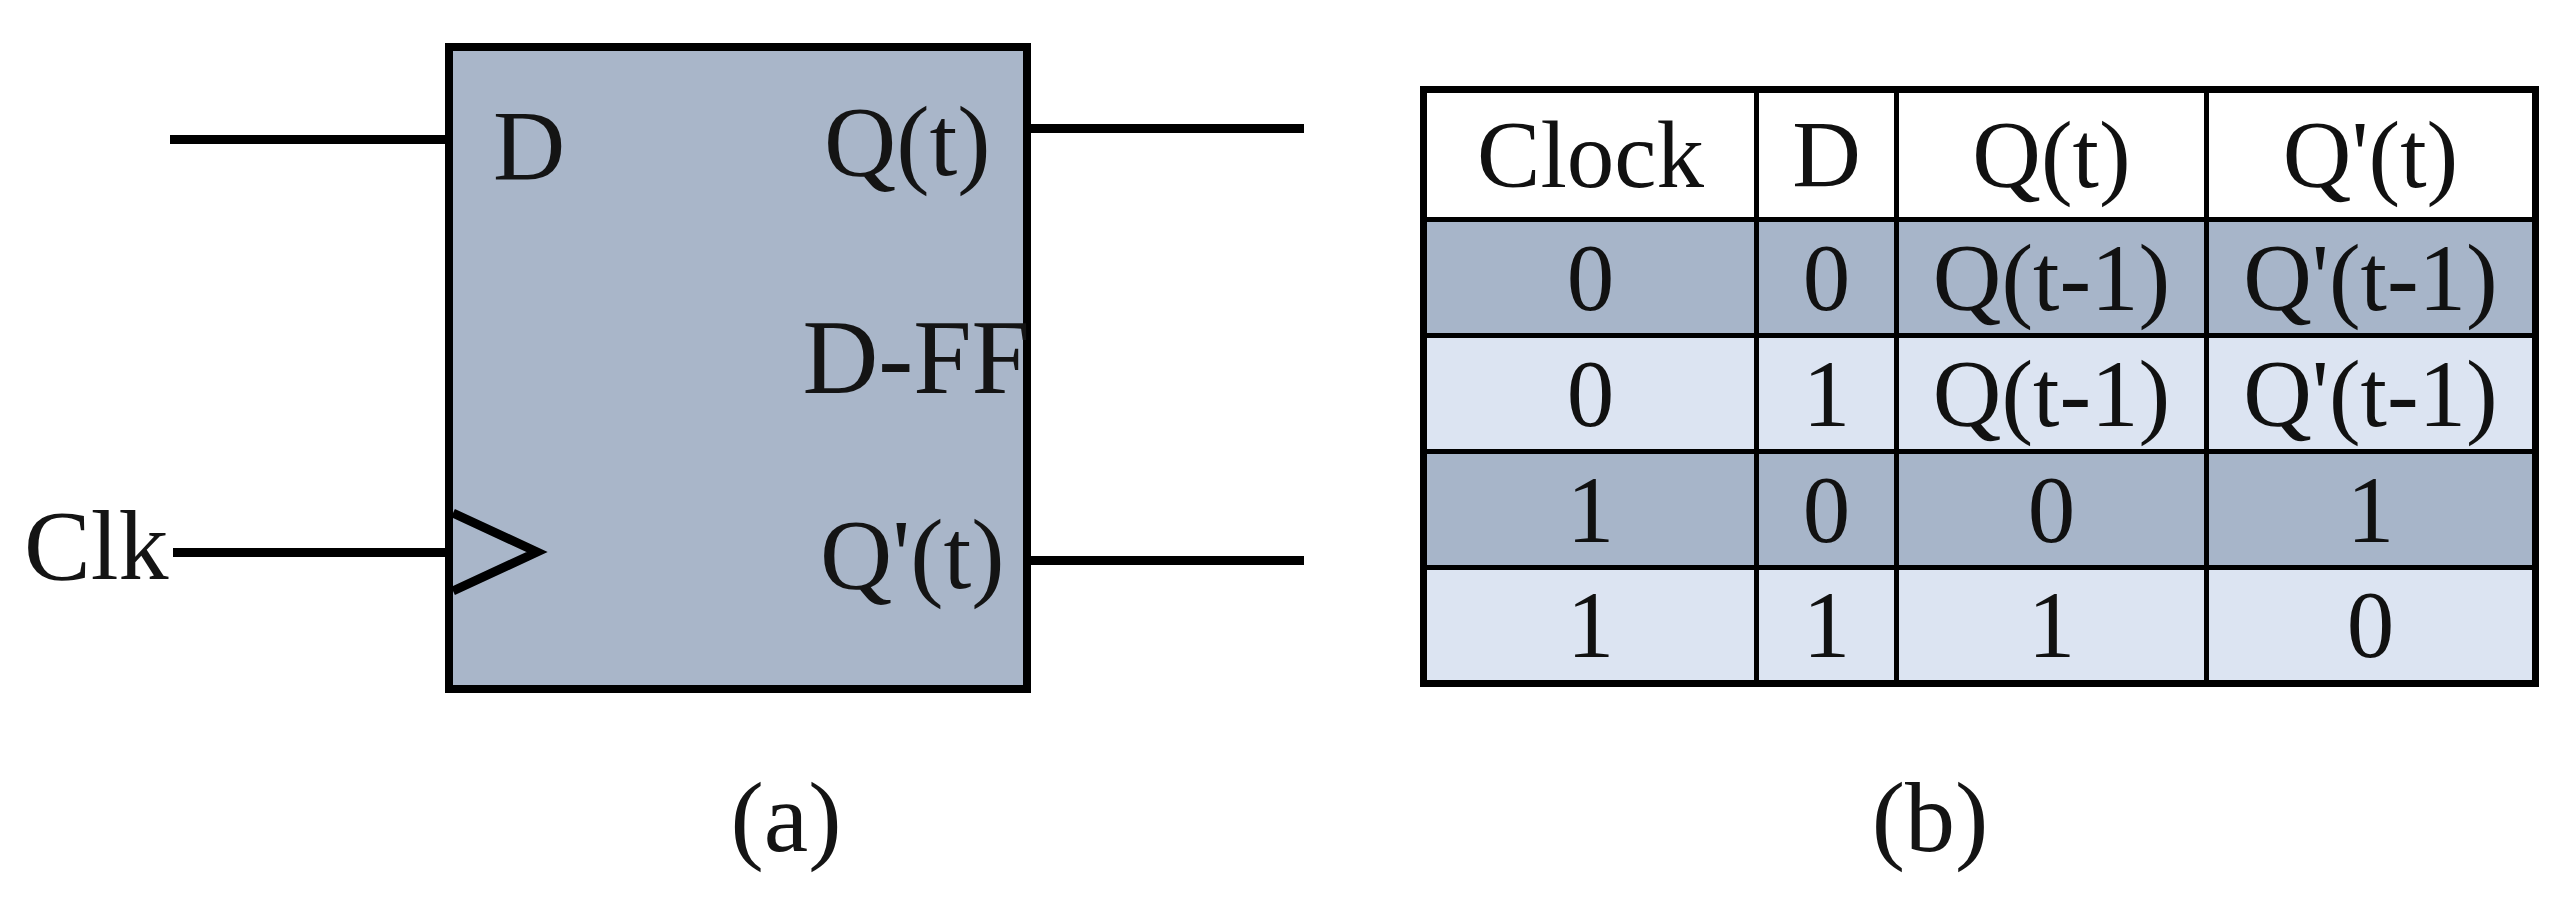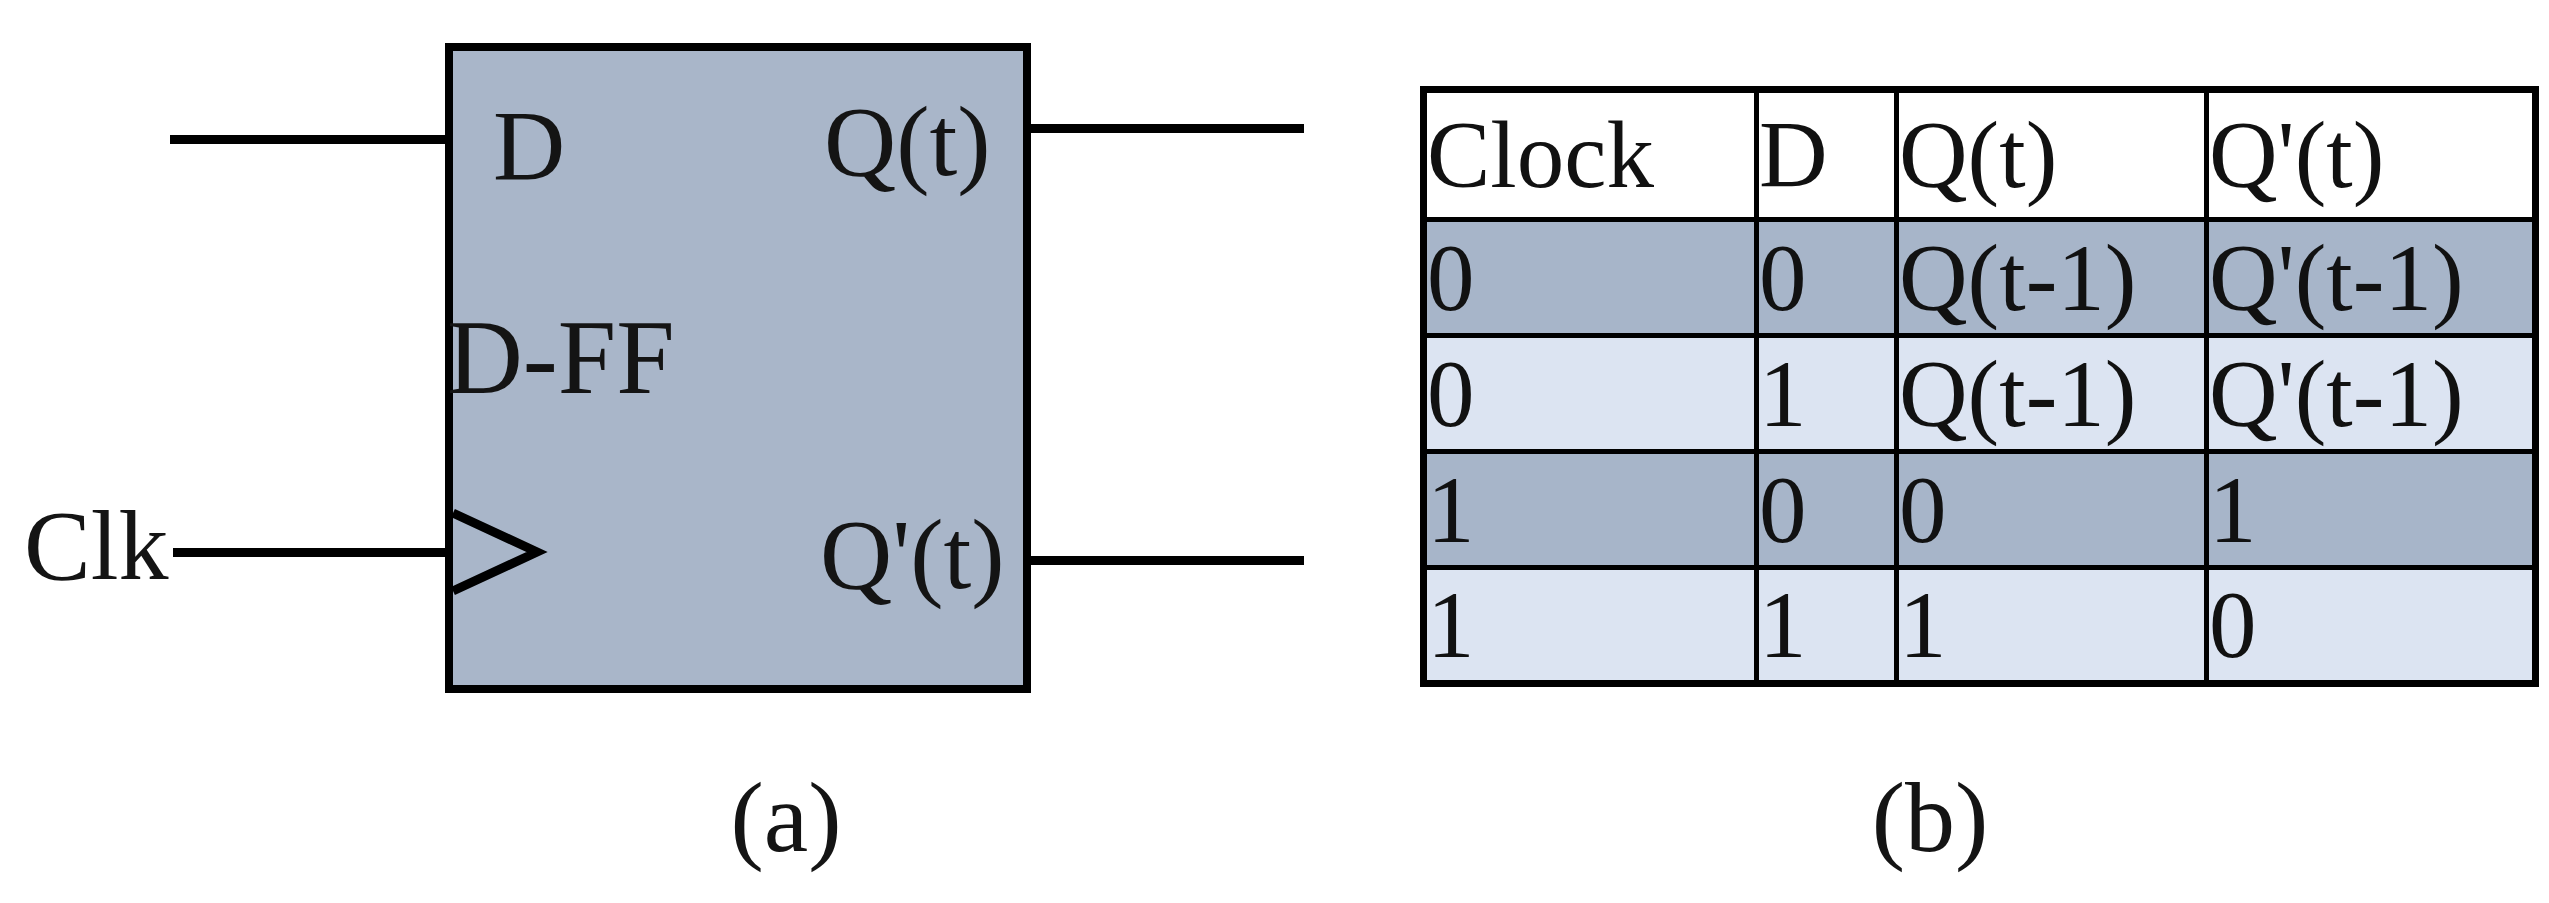--- a/index.html
+++ b/index.html
@@ -35,21 +35,21 @@
 
   .diagram-label {
     position: absolute;
     font-size: 100px;
     line-height: 1;
     white-space: nowrap;
     color: #141414;
   }
   #lbl-d    { left: 493px; top: 96px;  }
   #lbl-qt   { left: 824px; top: 92px;  }
-  #lbl-dff  { left: 447px; top: 305px; width: 583px; text-align: left; font-size: 105px; }
+  #lbl-dff  { left: 447px; top: 305px; width: 583px; text-align: right; font-size: 105px; }
   #lbl-qpt  { left: 820px; top: 505px; }
   #lbl-clk  { left: 24px;  top: 496px; }
 
   #clk-triangle {
     position: absolute;
     left: 453px; top: 507px;
     width: 100px; height: 92px;
   }
 
   .caption {
@@ -63,21 +63,21 @@
   #caption-a { left: 636px;  top: 768px; }
   #caption-b { left: 1780px; top: 768px; }
 
   
   .truth-table {
     position: absolute;
     left: 1420px; top: 86px;
     border-collapse: collapse;
     table-layout: fixed;
     font-size: 95px;
-    text-align: left;
+    text-align: center;
   }
   .truth-table th, .truth-table td {
     border: 5px solid var(--line_color, #000);
     font-weight: normal;
     padding: 0;
     vertical-align: middle;
     white-space: nowrap;
   }
   .truth-table { border: 7px solid var(--line_color, #000); }
   .truth-table thead tr { height: 130px; background: var(--header_bg, #fff); }

